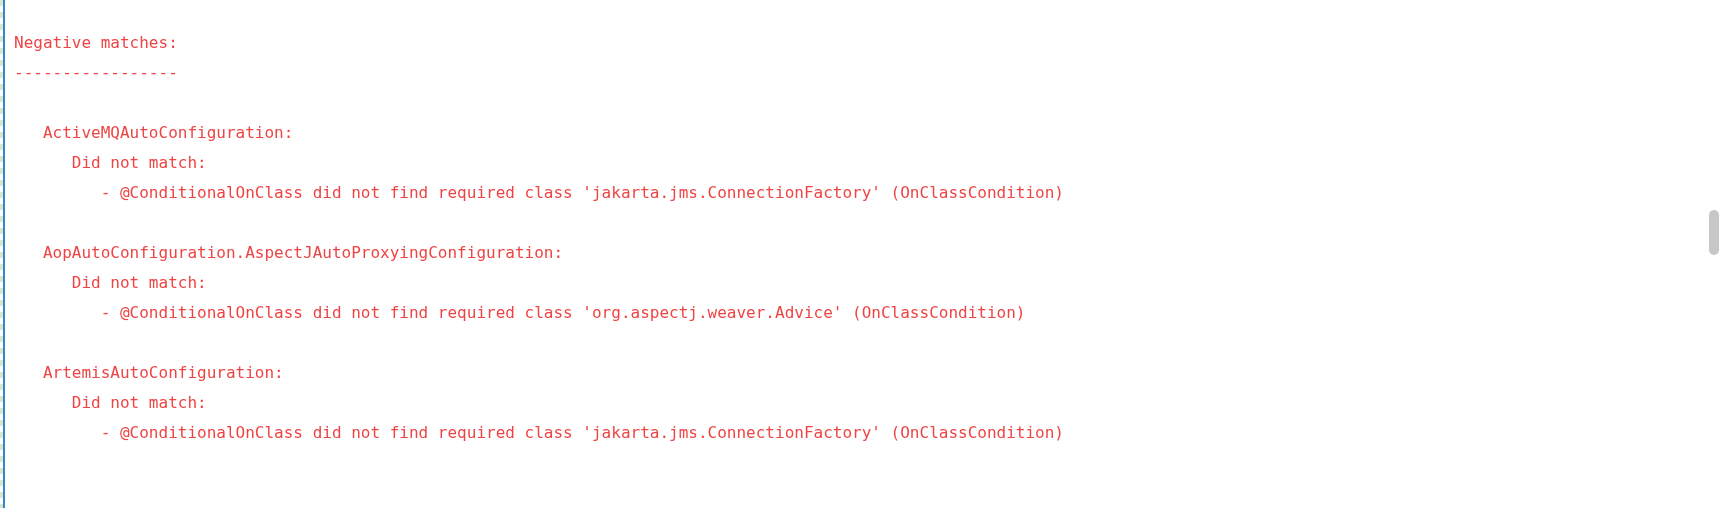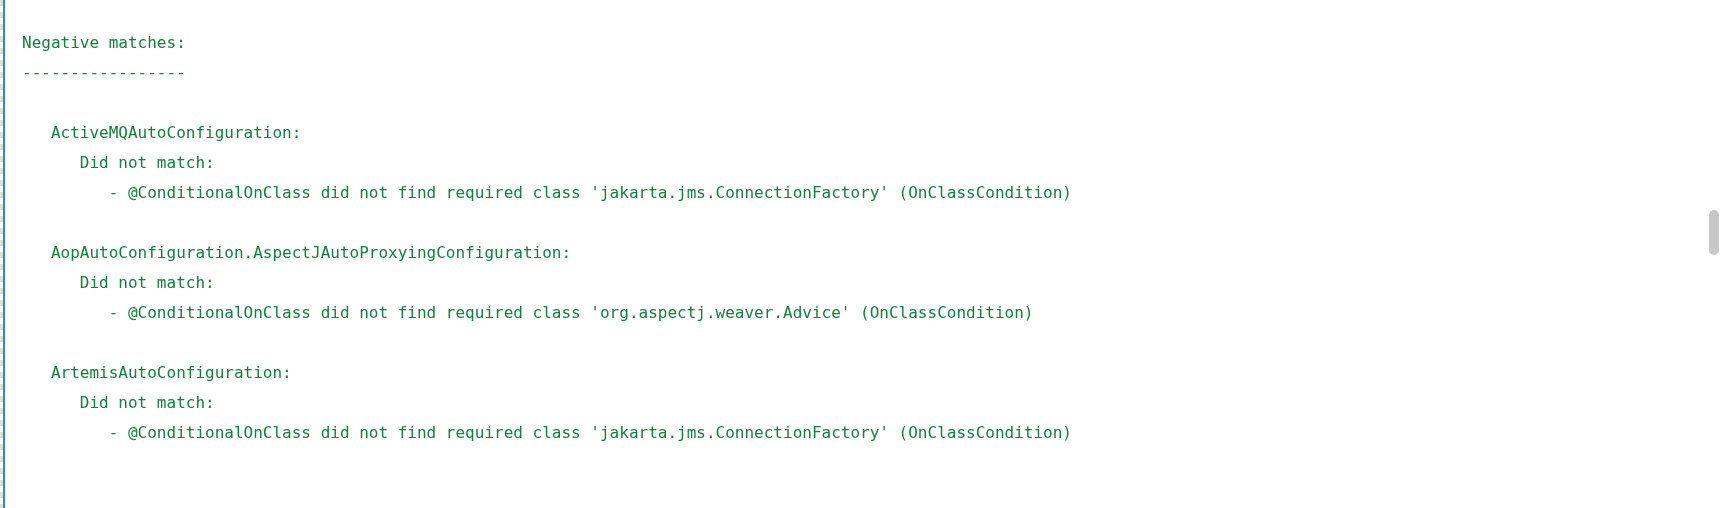--- a/index.html
+++ b/index.html
@@ -30,26 +30,26 @@
   .left-border {
     position: absolute;
     left: 3px;
     top: 0;
     width: 2px;
     height: 100%;
     background: #2f88d0;
   }
   .console {
     position: absolute;
-    left: 22px;
+    left: 14px;
     top: 28px;
     font-family: "Menlo", "Consolas", "DejaVu Sans Mono", monospace;
     font-size: 16px;
     line-height: 30px;
-    color: #15803d;
+    color: #ef4444;
     white-space: pre;
   }
   .scrollbar-track {
     position: absolute;
     right: 0;
     top: 0;
     width: 14px;
     height: 100%;
     background: #ffffff;
   }

